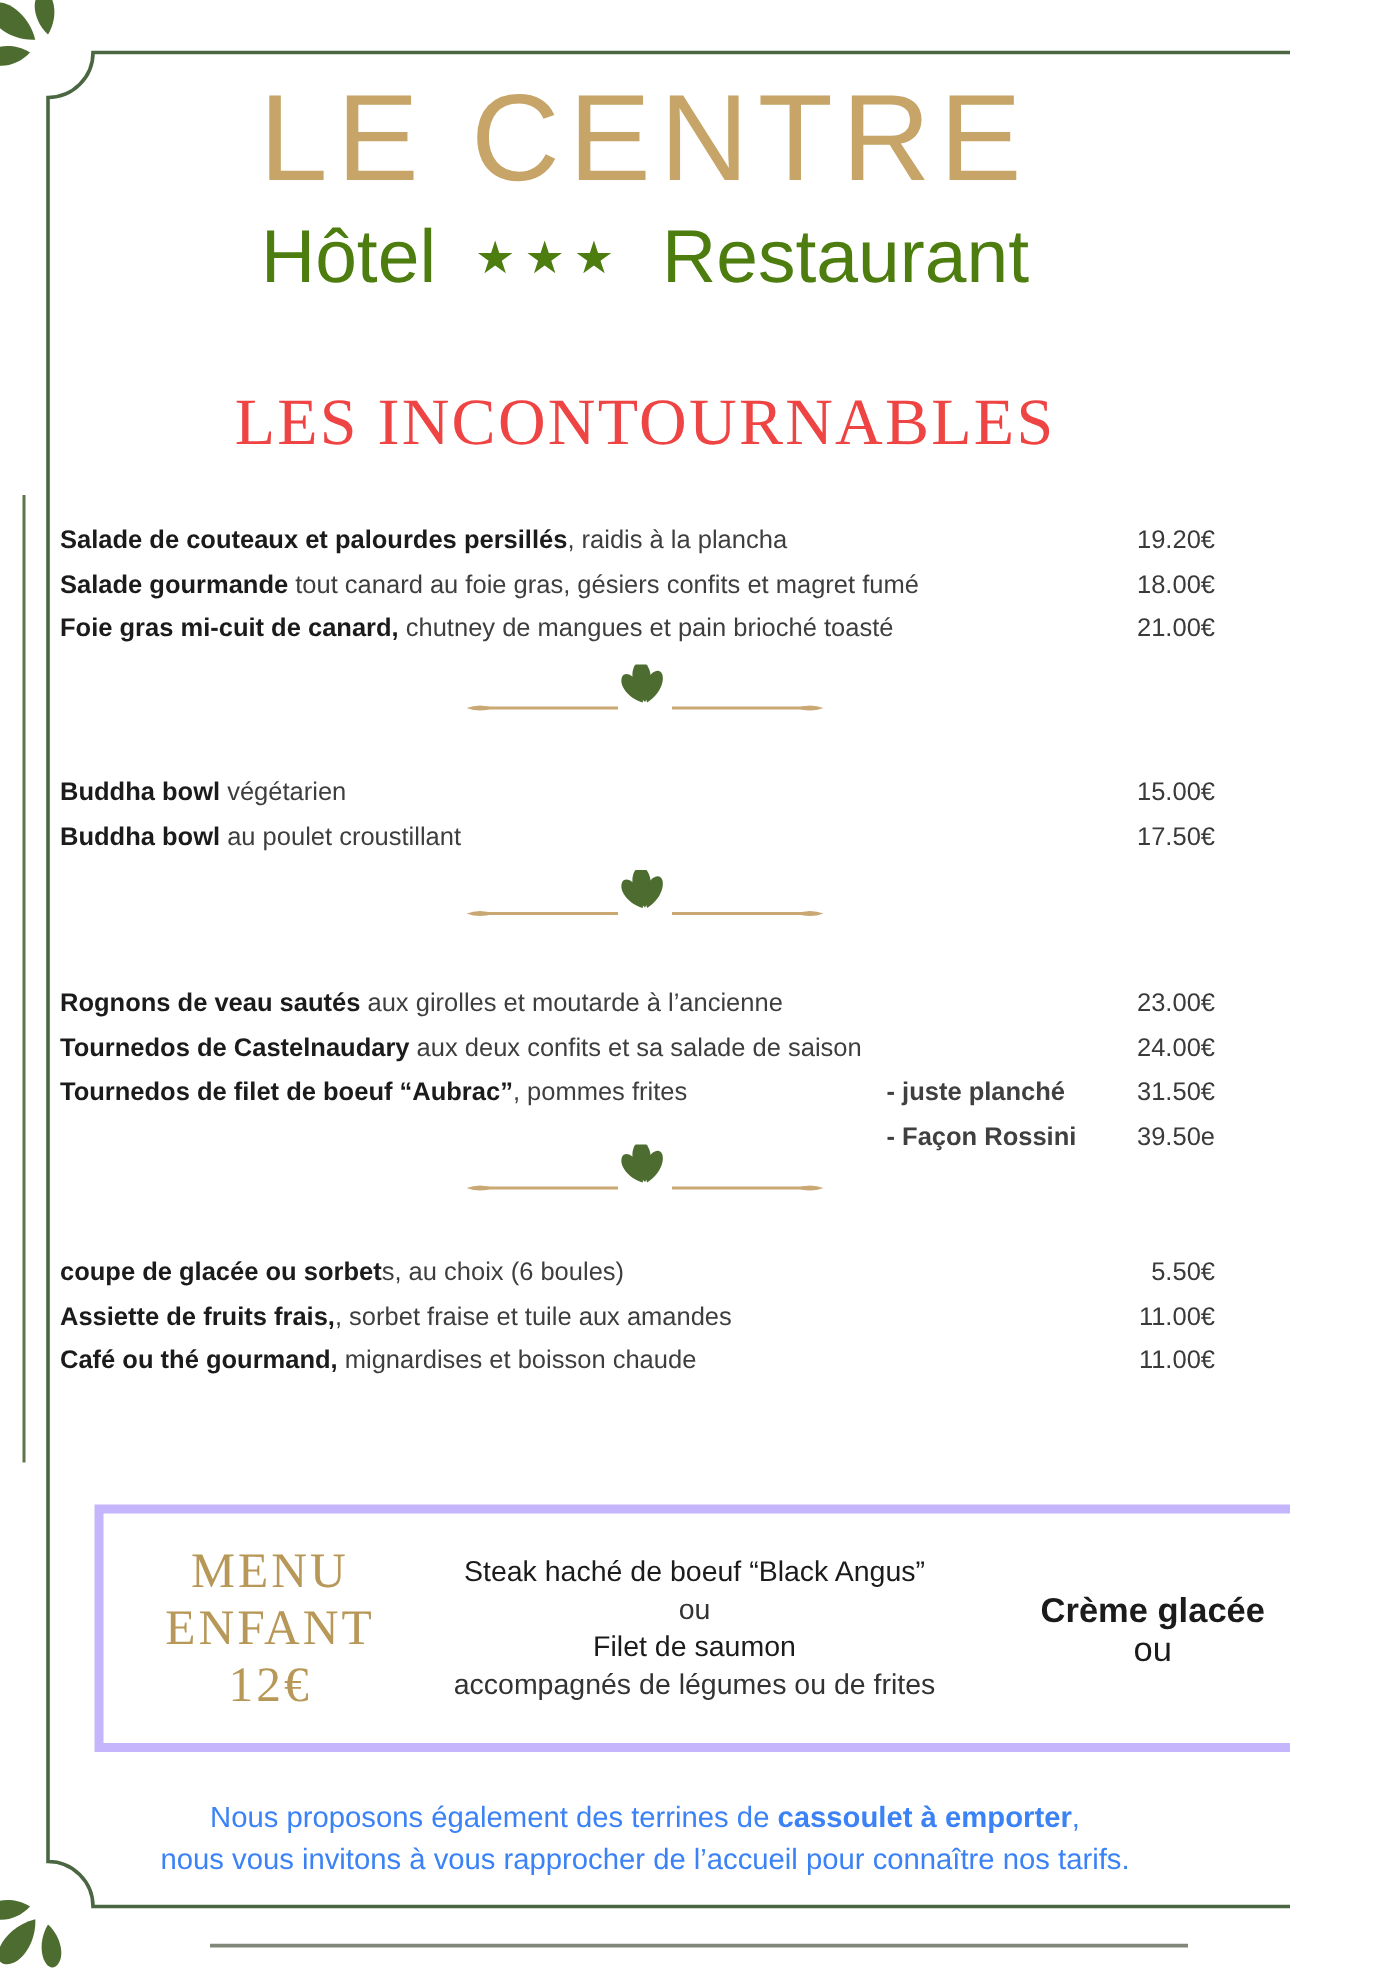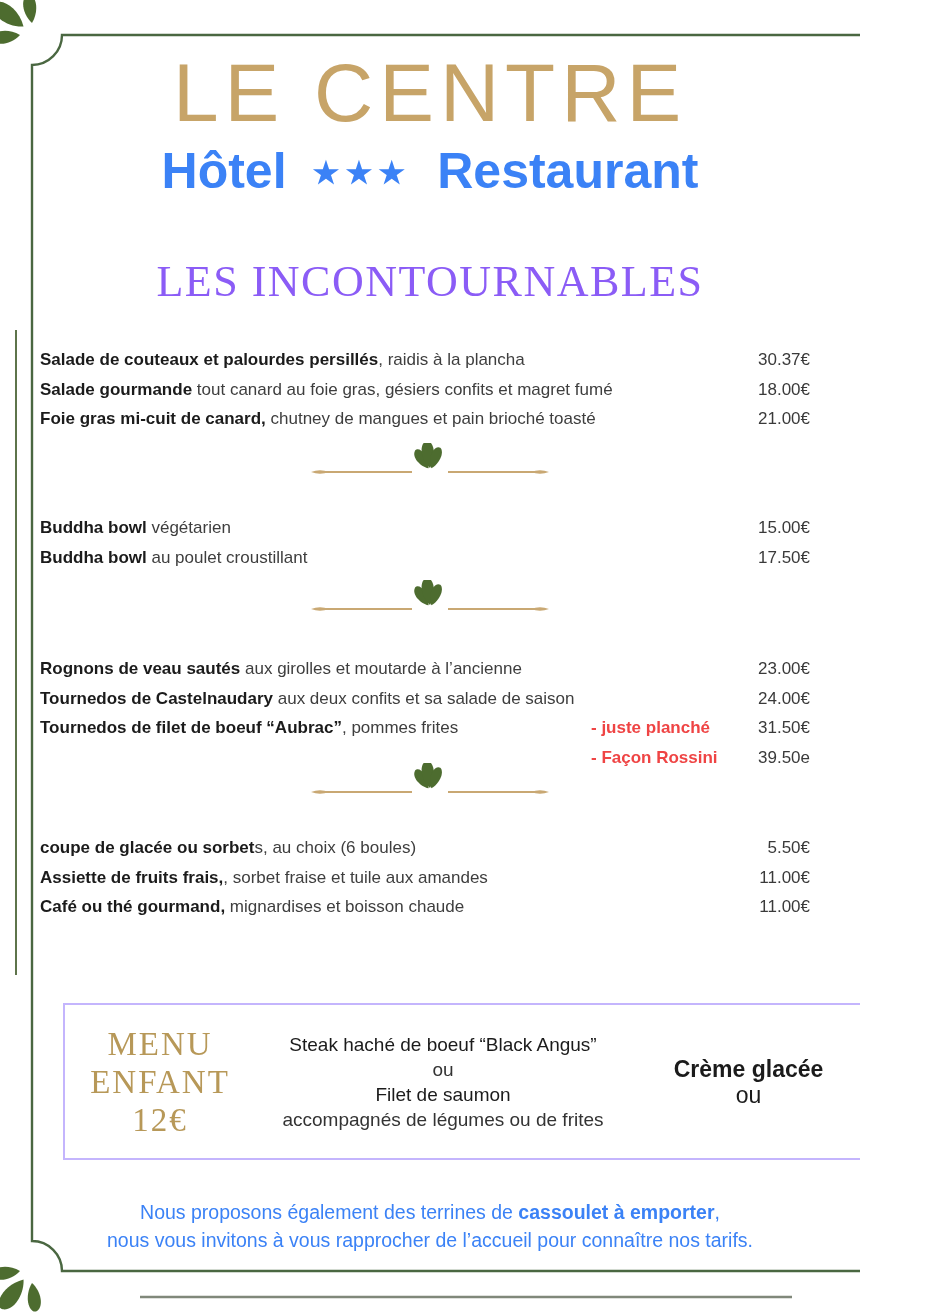--- a/index.html
+++ b/index.html
@@ -5,43 +5,43 @@
   html,body{margin:0;padding:0;background:#ffffff;}
   .page{position:relative;width:860px;height:1316px;background:#ffffff;overflow:hidden;
         font-family:"Liberation Sans",sans-serif;}
   .frame-svg{position:absolute;left:0;top:0;}
 
   
   .logo-title{position:absolute;top:52px;left:0;right:0;text-align:center;
     font-family:"Liberation Sans",sans-serif;font-weight:300;font-size:82px;
     letter-spacing:6px;color:#C7A468;line-height:1;}
   .logo-sub{position:absolute;top:146px;left:0;right:0;display:flex;justify-content:center;
-    align-items:center;gap:26px;color:#3b82f6;font-weight:700;font-size:50px;line-height:1;}
+    align-items:center;gap:26px;color:#4d7c0f;font-weight:400;font-size:50px;line-height:1;}
   .logo-sub .stars{font-size:30px;letter-spacing:6px;position:relative;top:2px;}
 
   .menu-title{position:absolute;top:260px;left:0;right:0;text-align:center;
     font-family:"Liberation Serif",serif;font-size:44px;letter-spacing:1.5px;
-    color:#8b5cf6;line-height:1;}
+    color:#ef4444;line-height:1;}
 
   
   .menu-block{position:absolute;left:40px;right:50px;font-size:17px;line-height:29.5px;}
   .row{position:relative;white-space:nowrap;}
   .item-name{font-weight:700;color:#1b1b1b;}
   .item-desc{font-weight:400;color:#3e3e3e;}
-  .item-option{position:absolute;left:551px;top:0;font-weight:700;color:#ef4444;}
+  .item-option{position:absolute;left:551px;top:0;font-weight:700;color:#404040;}
   .item-price{position:absolute;right:0;top:0;font-weight:400;color:#3a3a3a;}
 
   .s1{top:345px;} .s2{top:513px;} .s3{top:654px;} .s4{top:833px;}
 
   .divider{position:absolute;left:0;right:0;display:flex;justify-content:center;}
   .d1{top:443px;} .d2{top:580px;} .d3{top:763px;}
 
   
   .kids-box{position:absolute;left:63px;top:1003px;width:801px;height:153px;
-    border:2px solid #c4b5fd;display:flex;align-items:center;}
+    border:6px solid #c4b5fd;display:flex;align-items:center;padding-left:16px;}
   .kids-left{width:190px;text-align:center;font-family:"Liberation Serif",serif;
     font-size:33px;line-height:38px;letter-spacing:2px;color:#B79858;}
   .kids-mid{flex:1;text-align:center;font-size:19px;line-height:25px;color:#1b1b1b;}
   .kids-mid .b{font-weight:400;}
   .kids-mid .r{font-weight:400;color:#333;}
   .kids-right{width:235px;text-align:center;font-size:23px;line-height:26px;color:#1b1b1b;}
   .kids-right .b{font-weight:700;}
 
   
   .footer{position:absolute;top:1198px;left:0;right:0;text-align:center;
@@ -92,21 +92,21 @@
     <span>Hôtel</span>
     <span class="stars">★★★</span>
     <span>Restaurant</span>
   </div>
 
   <div class="menu-title">LES INCONTOURNABLES</div>
 
   <div class="menu-block s1">
     <div class="row">
       <span class="item-name">Salade de couteaux et palourdes persillés</span><span class="item-desc">, raidis à la plancha</span>
-      <span class="item-price">30.37€</span>
+      <span class="item-price">19.20€</span>
     </div>
     <div class="row">
       <span class="item-name">Salade gourmande</span><span class="item-desc"> tout canard au foie gras, gésiers confits et magret fumé</span>
       <span class="item-price">18.00€</span>
     </div>
     <div class="row">
       <span class="item-name">Foie gras mi-cuit de canard,</span><span class="item-desc"> chutney de mangues et pain brioché toasté</span>
       <span class="item-price">21.00€</span>
     </div>
   </div>

